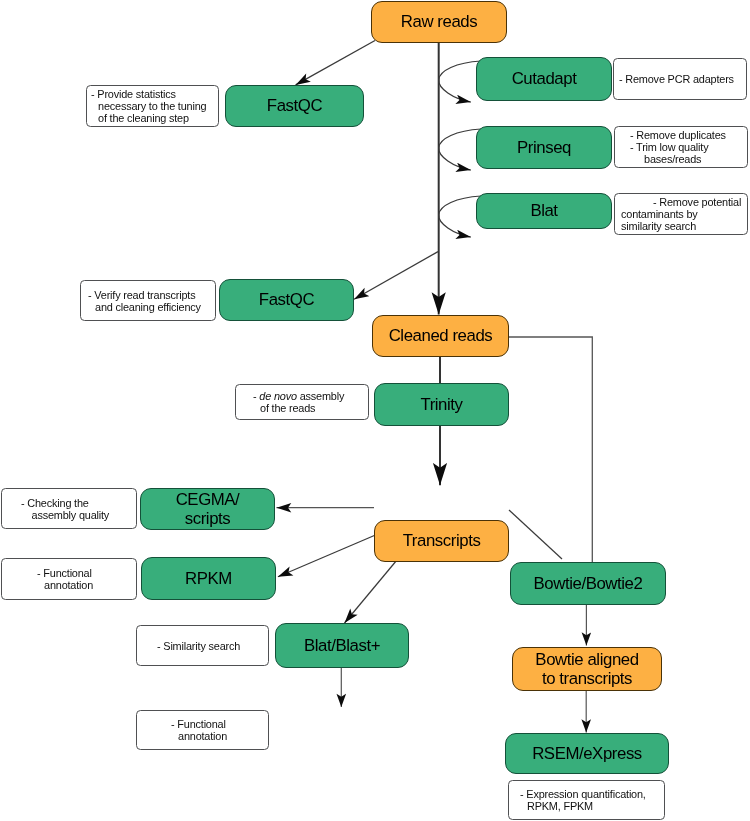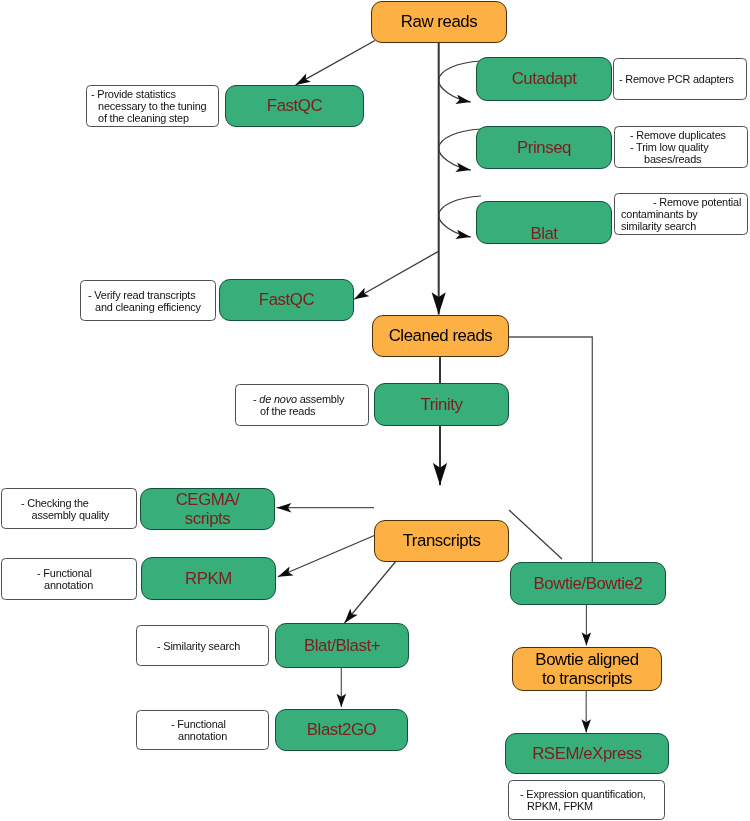--- a/index.html
+++ b/index.html
@@ -5,21 +5,21 @@
 <style>
   html,body{margin:0;padding:0;background:#ffffff;}
   body{width:750px;height:821px;overflow:hidden;
        font-family:"Liberation Sans",sans-serif;
        -webkit-font-smoothing:antialiased;
        backface-visibility:hidden;}
   #canvas{position:relative;width:750px;height:821px;background:#fff;}
   svg#edges{position:absolute;left:0;top:0;width:750px;height:821px;overflow:visible;}
   .node{position:absolute;box-sizing:border-box;display:flex;align-items:center;will-change:transform;
         justify-content:center;text-align:center;white-space:pre-line;}
-  .proc{background:#38ae7b;border:1.3px solid #145139;border-radius:11px;color:#7f1d1d;
+  .proc{background:#38ae7b;border:1.3px solid #145139;border-radius:11px;color:#000000;
         font-size:16.8px;line-height:19.5px;letter-spacing:-0.42px;}
   .data{background:#fdb043;border:1.3px solid #4a3207;border-radius:11px;color:#000;
         font-size:16.8px;line-height:19.5px;letter-spacing:-0.42px;}
   .note{position:absolute;box-sizing:border-box;background:#fff;backface-visibility:hidden;border:1.2px solid #4f5052;
         border-radius:4.5px;color:#111;font-size:10.9px;line-height:12.0px;letter-spacing:-0.18px;
         display:flex;align-items:center;justify-content:center;}
   .note > span{display:block;text-align:left;white-space:nowrap;position:relative;left:-3.5px;will-change:transform;}
   .note .nline{display:block;white-space:nowrap;}
   .note .nline > span, .note .nline > i{display:inline;white-space:pre;}
   .note i{font-style:italic;}
@@ -60,30 +60,29 @@
         <path d="M 341.3,668 L 341.3,707" stroke-width="1.2" stroke="#555" marker-end="url(#ahs)"></path>
         <path d="M 586.4,605 L 586.4,645.5" stroke-width="1.2" stroke="#555" marker-end="url(#ahs)"></path>
         <path d="M 586.2,691 L 586.2,732.5" stroke-width="1.2" stroke="#555" marker-end="url(#ahs)"></path>
       </g>
   </svg>
 
 <div class="node data" style="left: 371px; top: 1px; width: 136px; height: 42px;"><span>Raw reads</span></div>
     <div class="node proc" style="left: 225px; top: 85px; width: 139px; height: 42px;"><span>FastQC</span></div>
     <div class="node proc" style="left: 476px; top: 57px; width: 136px; height: 44px;"><span>Cutadapt</span></div>
     <div class="node proc" style="left: 476px; top: 126px; width: 136px; height: 43px;"><span>Prinseq</span></div>
-    <div class="node proc" style="left: 476px; top: 201px; width: 136px; height: 43px; align-items: flex-end;"><span>Blat</span></div>
+    <div class="node proc" style="left: 476px; top: 193px; width: 136px; height: 36px;"><span>Blat</span></div>
     <div class="node proc" style="left: 219px; top: 279px; width: 135px; height: 42px;"><span>FastQC</span></div>
     <div class="node data" style="left: 372px; top: 315px; width: 137px; height: 42px;"><span>Cleaned reads</span></div>
     <div class="node proc" style="left: 374px; top: 383px; width: 135px; height: 43px;"><span>Trinity</span></div>
     <div class="node data" style="left: 374px; top: 487px; width: 135px; height: 42px; margin-top: 33px;"><span>Transcripts</span></div>
     <div class="node proc" style="left: 140px; top: 488px; width: 135px; height: 42px;"><span>CEGMA/
 scripts</span></div>
     <div class="node proc" style="left: 141px; top: 557px; width: 135px; height: 43px;"><span>RPKM</span></div>
     <div class="node proc" style="left: 275px; top: 623px; width: 134px; height: 45px;"><span>Blat/Blast+</span></div>
-    <div class="node proc" style="left: 275px; top: 709px; width: 133px; height: 42px;"><span>Blast2GO</span></div>
     <div class="node proc" style="left: 510px; top: 562px; width: 156px; height: 43px;"><span>Bowtie/Bowtie2</span></div>
     <div class="node data" style="left: 512px; top: 647px; width: 150px; height: 44px;"><span>Bowtie aligned
 to transcripts</span></div>
     <div class="node proc" style="left: 505px; top: 733px; width: 164px; height: 41px;"><span>RSEM/eXpress</span></div>
     <div class="note" style="left: 86px; top: 85px; width: 133px; height: 42px;">
       <span>
         <span class="nline" style="padding-left: 0px;">- Provide statistics</span>
         <span class="nline" style="padding-left: 7px;">necessary to the tuning</span>
         <span class="nline" style="padding-left: 7px;">of the cleaning step</span>
       </span>
@@ -106,21 +105,21 @@
         <span class="nline" style="padding-left: 7px;">contaminants by</span>
         <span class="nline" style="padding-left: 7px;">similarity search</span>
       </span>
     </div>
     <div class="note" style="left: 80px; top: 280px; width: 136px; height: 41px;">
       <span>
         <span class="nline" style="padding-left: 0px;">- Verify read transcripts</span>
         <span class="nline" style="padding-left: 7px;">and cleaning efficiency</span>
       </span>
     </div>
-    <div class="note" style="left: 235px; top: 384px; width: 134px; height: 42px;">
+    <div class="note" style="left: 235px; top: 384px; width: 134px; height: 36px;">
       <span>
         <span class="nline" style="padding-left: 0px;"><span>- </span><i>de novo</i><span> assembly</span></span>
         <span class="nline" style="padding-left: 7px;">of the reads</span>
       </span>
     </div>
     <div class="note" style="left: 1px; top: 488px; width: 136px; height: 41px;">
       <span>
         <span class="nline" style="padding-left: 0px;">- Checking the</span>
         <span class="nline" style="padding-left: 10.5px;">assembly quality</span>
       </span>

